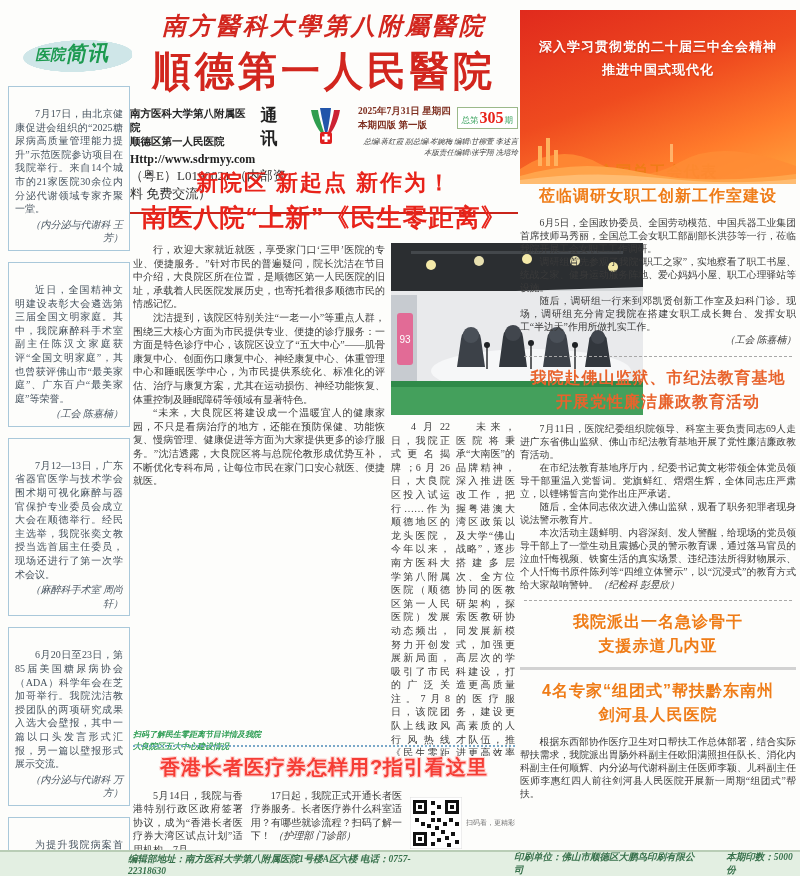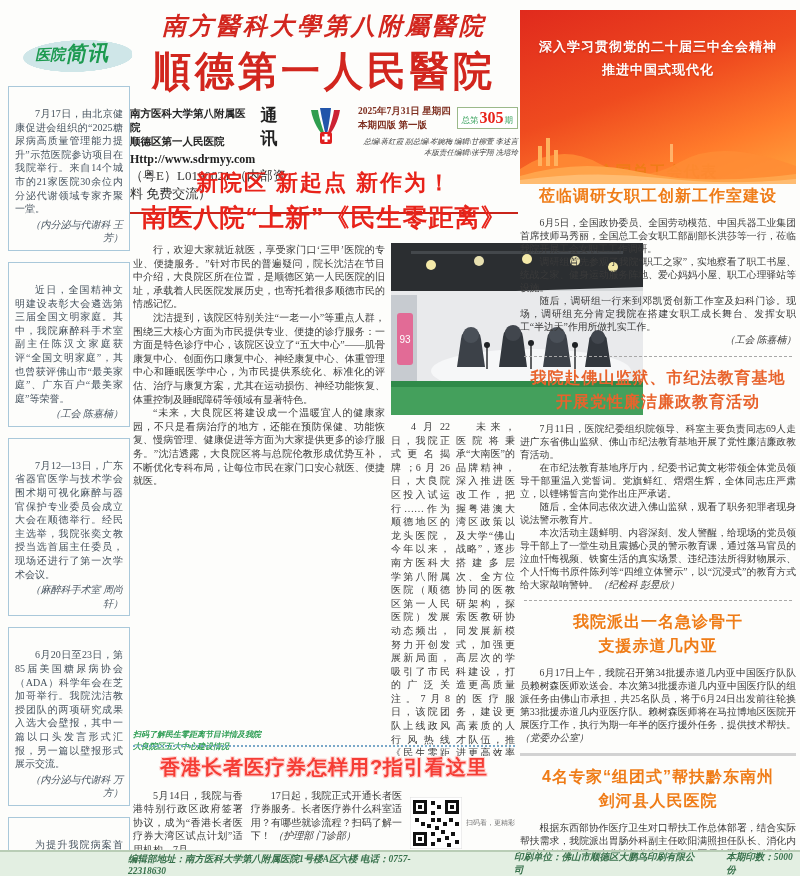--- a/index.html
+++ b/index.html
@@ -327,23 +327,20 @@
         <p>7月11日，医院纪委组织院领导、科室主要负责同志69人走进广东省佛山监狱、佛山市纪法教育基地开展了党性廉洁廉政教育活动。</p>
         <p>在市纪法教育基地序厅内，纪委书记黄文彬带领全体党员领导干部重温入党誓词。党旗鲜红、熠熠生辉，全体同志庄严肃立，以铿锵誓言向党作出庄严承诺。</p>
         <p>随后，全体同志依次进入佛山监狱，观看了职务犯罪者现身说法警示教育片。</p>
         <p><span>本次活动主题鲜明、内容深刻、发人警醒，给现场的党员领导干部上了一堂生动且震撼心灵的警示教育课，通过落马官员的泣血忏悔视频、铁窗生活的真实场景、违纪违法所得财物展示、个人忏悔书原件陈列等“四维立体警示”，以“沉浸式”的教育方式给大家敲响警钟。</span><span class="r-byline">（纪检科 彭昱欣）</span></p>
       </div>
     </div>
     <div class="sep-dash"></div>
     <div>
       <div class="r-title">我院派出一名急诊骨干</div>
       <div class="r-title">支援赤道几内亚</div>
-      <div class="r-body">
-        <p><span>6月17日上午，我院召开第34批援赤道几内亚中国医疗队队员赖树森医师欢送会。本次第34批援赤道几内亚中国医疗队的组派任务由佛山市承担，共25名队员，将于6月24日出发前往轮换第33批援赤道几内亚医疗队。赖树森医师将在马拉博地区医院开展医疗工作，执行为期一年半的医疗援外任务，提供技术帮扶。</span><span class="r-byline">（党委办公室）</span></p>
-      </div>
     </div>
     <div class="sep-solid"></div>
     <div>
       <div class="r-title">4名专家“组团式”帮扶黔东南州</div>
       <div class="r-title">剑河县人民医院</div>
       <div class="r-body">
         <p>根据东西部协作医疗卫生对口帮扶工作总体部署，结合实际帮扶需求，我院派出胃肠外科副主任欧阳满照担任队长、消化内科副主任何顺辉、内分泌与代谢科副主任医师李颖、儿科副主任医师李惠红四人前往剑河县人民医院开展新一周期“组团式”帮扶。</p>
 
       </div>
     </div>

